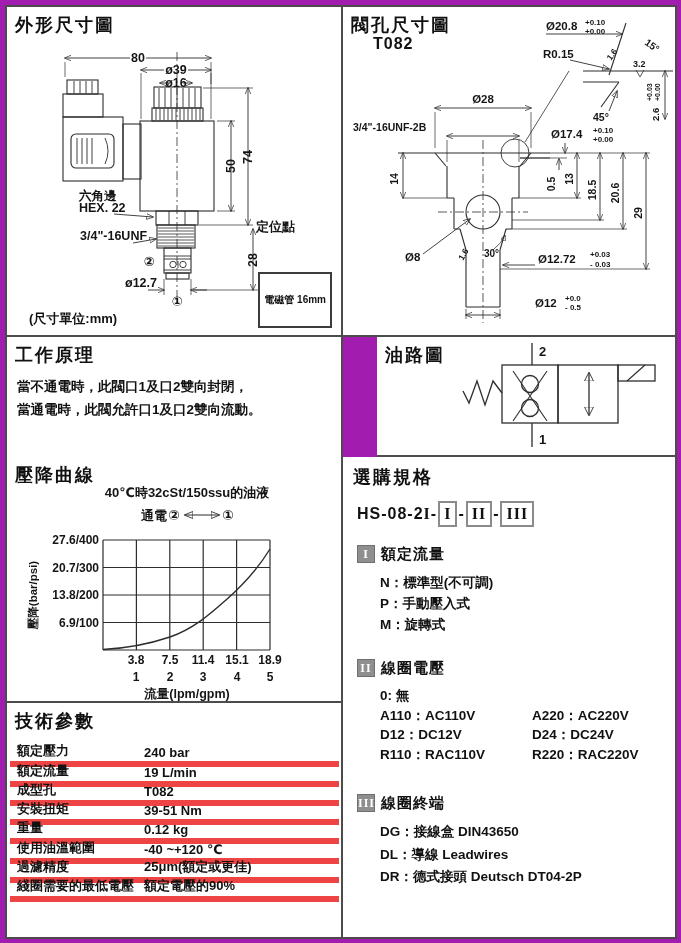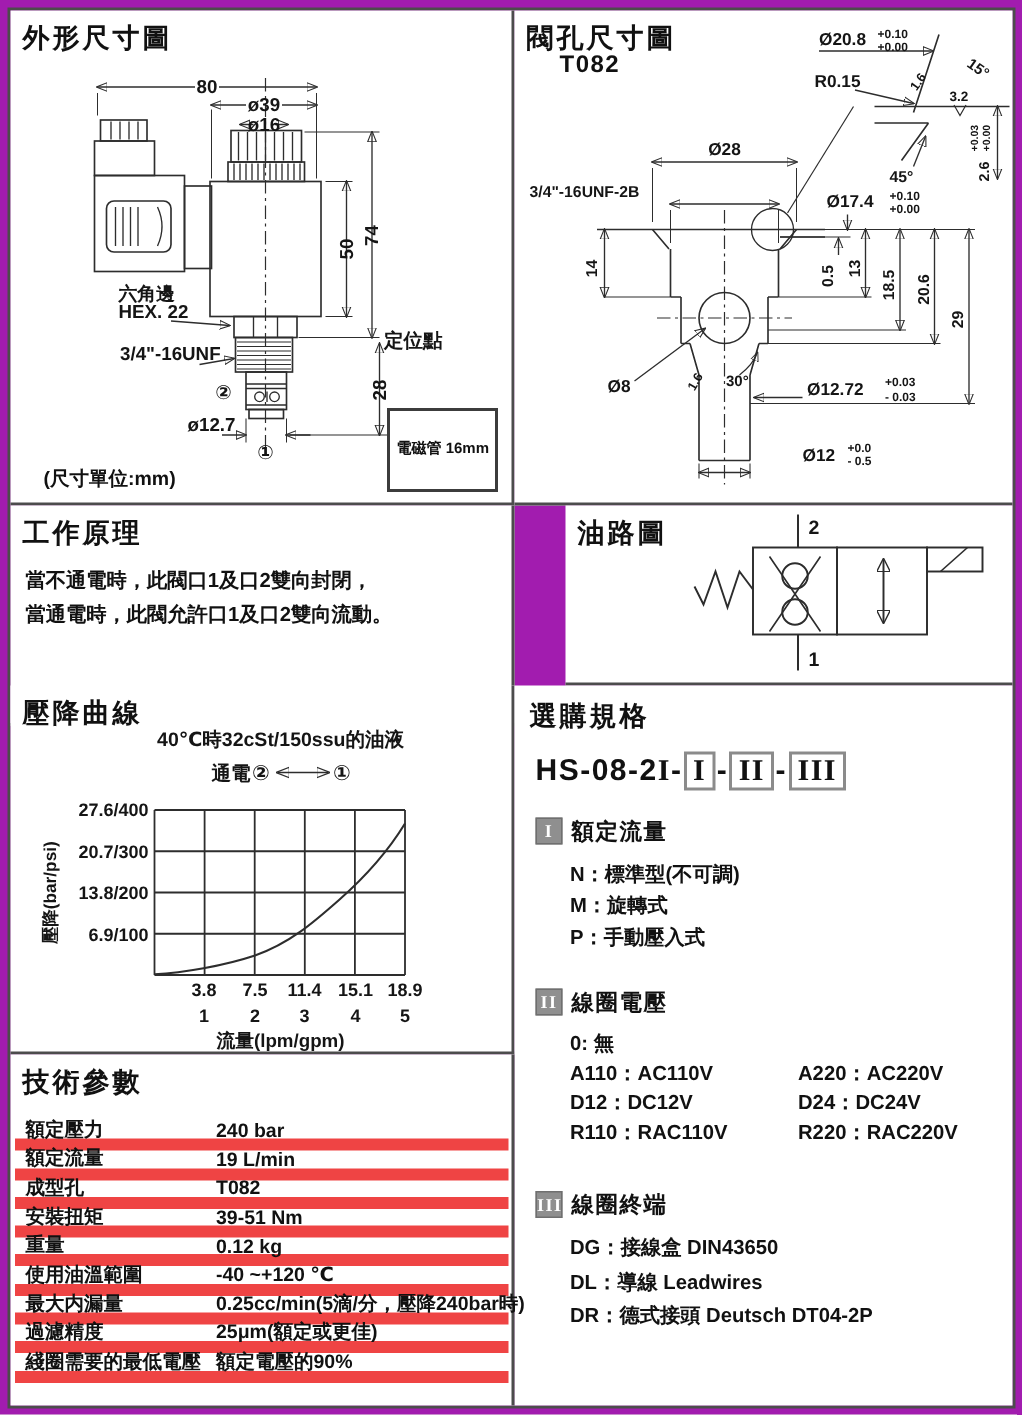--- a/index.html
+++ b/index.html
@@ -22,40 +22,40 @@
   .t11{font-size:11.5px;font-weight:600;}
   .t12{font-size:12.5px;font-weight:600;}
   .t13{font-size:13px;font-weight:600;}
   .t8{font-size:8px;font-weight:600;}
   .principle-text{position:absolute;left:10px;top:38px;font-size:13.5px;font-weight:600;line-height:23px;}
   .unit-note{position:absolute;left:22px;bottom:7px;font-size:13px;font-weight:600;}
   .coil-note{position:absolute;right:9px;bottom:7px;font-size:10px;font-weight:700;
     border:2px solid #3c3c3c;padding:18px 4px;line-height:16px;}
   .cavity-sub{position:absolute;left:30px;top:28px;font-size:16px;font-weight:bold;letter-spacing:1px;}
   
-  .model-line{margin:12px 0 4px 4px;font-size:20px;font-weight:bold;letter-spacing:1px;white-space:nowrap;}
+  .model-line{margin:12px 0 4px 4px;font-size:16px;font-weight:bold;letter-spacing:1px;white-space:nowrap;}
   .rom{font-family:"Liberation Serif","DejaVu Serif",serif;}
   .mbox{display:inline-block;border:2px solid #8b8b8b;padding:0 4px;margin:0 1px;
     font-family:"Liberation Serif","DejaVu Serif",serif;font-weight:bold;line-height:22px;}
   .sec{margin-left:4px;}
   .sec1{margin-top:18px;} .sec2{margin-top:24px;} .sec3{margin-top:30px;}
   .sec-head{font-size:15px;font-weight:bold;letter-spacing:1px;margin-bottom:8px;}
   .marker{display:inline-block;width:16px;height:16px;line-height:16px;text-align:center;
     background:#8f8f8f;color:#fff;border:1px solid #6f6f6f;box-sizing:content-box;
     font-family:"Liberation Serif","DejaVu Serif",serif;font-size:12px;font-weight:bold;
     vertical-align:1px;margin-right:6px;}
   .sec-items{padding-left:23px;font-size:13.5px;font-weight:600;}
   .sec1 .sec-items div{line-height:21px;}
   .volt-row{line-height:19.5px;}
   .volt-left{display:inline-block;width:152px;}
   .sec3 .sec-items div{line-height:22.5px;}
   
   .param-table{margin-top:37px;width:329px;}
-  .param-row{display:flex;height:19.3px;border-bottom:8px solid #ef4444;
-    align-items:center;padding:0 0 1px 7px;box-sizing:border-box;}
+  .param-row{display:flex;height:19.3px;border-bottom:6px solid #ef4444;
+    align-items:flex-end;padding:0 0 1px 7px;box-sizing:border-box;}
   .param-label{width:127px;flex-shrink:0;font-size:13px;font-weight:600;white-space:nowrap;}
   .param-value{font-size:13px;font-weight:600;white-space:nowrap;}
 </style>
 </head>
 <body>
 
 <div class="page">
 <div class="sheet">
 
   <div class="panel p-outline">
@@ -315,22 +315,22 @@
     <div class="model-line">
       <span>HS-08-2</span><span class="rom">I</span><span>-</span><span class="mbox">I</span><span>-</span><span class="mbox">II</span><span>-</span><span class="mbox">III</span>
     </div>
 
     <div class="sec sec1">
       <div class="sec-head">
         <span class="marker">I</span><span>額定流量</span>
       </div>
       <div class="sec-items">
         <div>N：標準型(不可調)</div>
+        <div>P：手動壓入式</div>
         <div>M：旋轉式</div>
-        <div>P：手動壓入式</div>
       </div>
     </div>
 
     <div class="sec sec2">
       <div class="sec-head">
         <span class="marker">II</span><span>線圈電壓</span>
       </div>
       <div class="sec-items">
         <div class="volt-row">0:  無</div>
         <div class="volt-row">
@@ -378,24 +378,20 @@
       </div>
       <div class="param-row">
         <span class="param-label">重量</span>
         <span class="param-value">0.12 kg</span>
       </div>
       <div class="param-row">
         <span class="param-label">使用油溫範圍</span>
         <span class="param-value">-40 ~+120 ℃</span>
       </div>
       <div class="param-row">
-        <span class="param-label">最大内漏量</span>
-        <span class="param-value">0.25cc/min(5滴/分，壓降240bar時)</span>
-      </div>
-      <div class="param-row">
         <span class="param-label">過濾精度</span>
         <span class="param-value">25μm(額定或更佳)</span>
       </div>
       <div class="param-row">
         <span class="param-label">綫圈需要的最低電壓</span>
         <span class="param-value">額定電壓的90%</span>
       </div>
     </div>
   </div>
 

